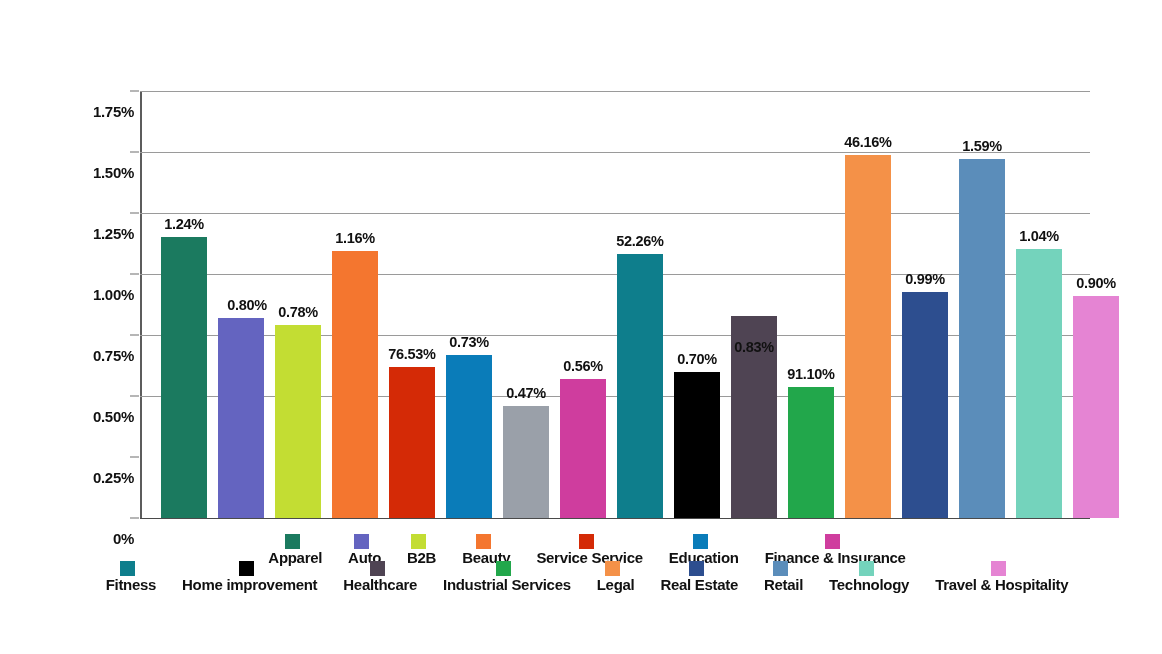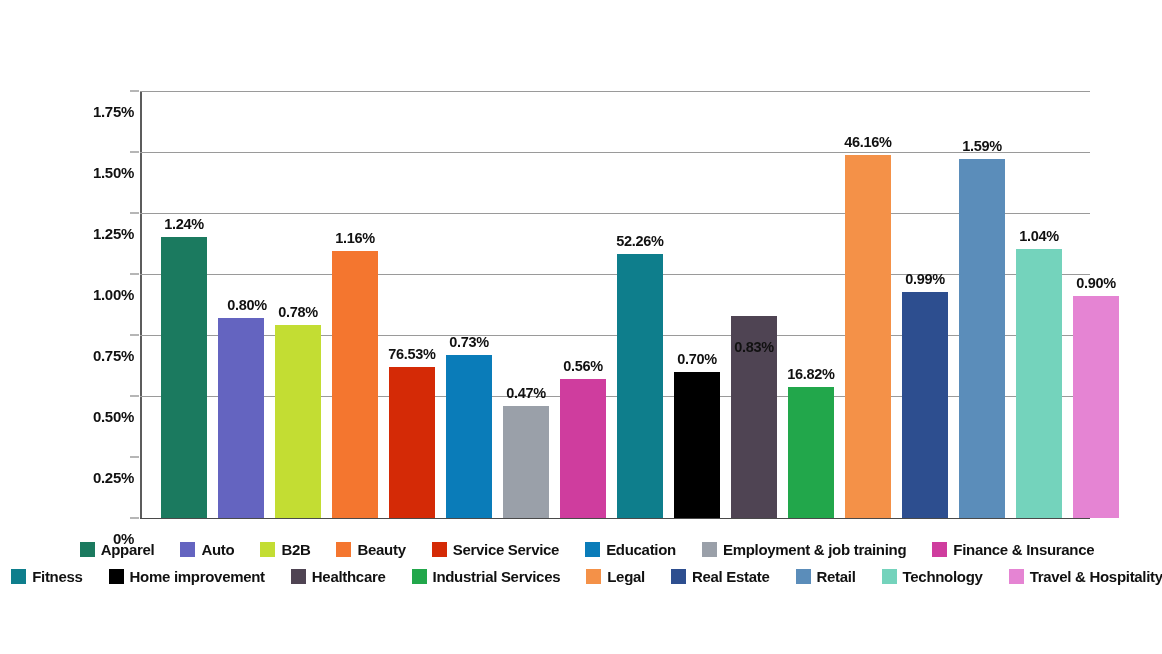--- a/index.html
+++ b/index.html
@@ -99,21 +99,21 @@
   .legend-row {
     display: flex;
     flex-direction: row;
     justify-content: center;
     align-items: center;
     width: 1162px;
     height: 27px;
   }
   .legend-item {
     display: flex;
-    flex-direction: row;
+    flex-direction: column;
     align-items: center;
     margin: 0 7px;
     padding-left: 12px;
   }
   .legend-swatch {
     width: 15px;
     height: 15px;
     margin-right: 6px;
     flex: 0 0 auto;
   }
@@ -177,21 +177,21 @@
         <div class="bar-label" style="left: 386px; top: 294px;">0.47%</div>
         <div class="bar" title="Finance &amp; Insurance 0.56%" style="left: 420px; width: 46px; height: 139px; background: rgb(207, 61, 158);"></div>
         <div class="bar-label" style="left: 443px; top: 267px;">0.56%</div>
         <div class="bar" title="Fitness 1.01%" style="left: 477px; width: 46px; height: 264px; background: rgb(14, 126, 140);"></div>
         <div class="bar-label" style="left: 500px; top: 142px;">52.26%</div>
         <div class="bar" title="Home improvement 0.70%" style="left: 534px; width: 46px; height: 146px; background: rgb(0, 0, 0);"></div>
         <div class="bar-label" style="left: 557px; top: 260px;">0.70%</div>
         <div class="bar" title="Healthcare 0.83%" style="left: 591px; width: 46px; height: 202px; background: rgb(79, 68, 83);"></div>
         <div class="bar-label" style="left: 614px; top: 204px; margin-top: 44px;">0.83%</div>
         <div class="bar" title="Industrial Services 0.71%" style="left: 648px; width: 46px; height: 131px; background: rgb(34, 167, 75);"></div>
-        <div class="bar-label" style="left: 671px; top: 275px;">16.82%</div>
+        <div class="bar-label" style="left: 671px; top: 275px;">91.10%</div>
         <div class="bar" title="Legal 1.61%" style="left: 705px; width: 46px; height: 363px; background: rgb(244, 145, 72);"></div>
         <div class="bar-label" style="left: 728px; top: 43px;">46.16%</div>
         <div class="bar" title="Real Estate 0.99%" style="left: 762px; width: 46px; height: 226px; background: rgb(45, 78, 143);"></div>
         <div class="bar-label" style="left: 785px; top: 180px;">0.99%</div>
         <div class="bar" title="Retail 1.59%" style="left: 819px; width: 46px; height: 359px; background: rgb(91, 141, 186);"></div>
         <div class="bar-label" style="left: 842px; top: 47px;">1.59%</div>
         <div class="bar" title="Technology 1.04%" style="left: 876px; width: 46px; height: 269px; background: rgb(116, 211, 188);"></div>
         <div class="bar-label" style="left: 899px; top: 137px;">1.04%</div>
         <div class="bar" title="Travel &amp; Hospitality 0.90%" style="left: 933px; width: 46px; height: 222px; background: rgb(229, 132, 211);"></div>
         <div class="bar-label" style="left: 956px; top: 184px;">0.90%</div>
@@ -218,24 +218,20 @@
         </div>
         <div class="legend-item">
           <span class="legend-swatch" style="background: rgb(212, 42, 6);"></span>
           <span class="legend-text">Service Service</span>
         </div>
         <div class="legend-item">
           <span class="legend-swatch" style="background: rgb(10, 124, 185);"></span>
           <span class="legend-text">Education</span>
         </div>
         <div class="legend-item">
-          <span class="legend-swatch" style="background: rgb(154, 160, 169);"></span>
-          <span class="legend-text">Employment &amp; job training</span>
-        </div>
-        <div class="legend-item">
           <span class="legend-swatch" style="background: rgb(207, 61, 158);"></span>
           <span class="legend-text">Finance &amp; Insurance</span>
         </div>
       </div>
       <div class="legend-row">
         <div class="legend-item">
           <span class="legend-swatch" style="background: rgb(14, 126, 140);"></span>
           <span class="legend-text">Fitness</span>
         </div>
         <div class="legend-item">

